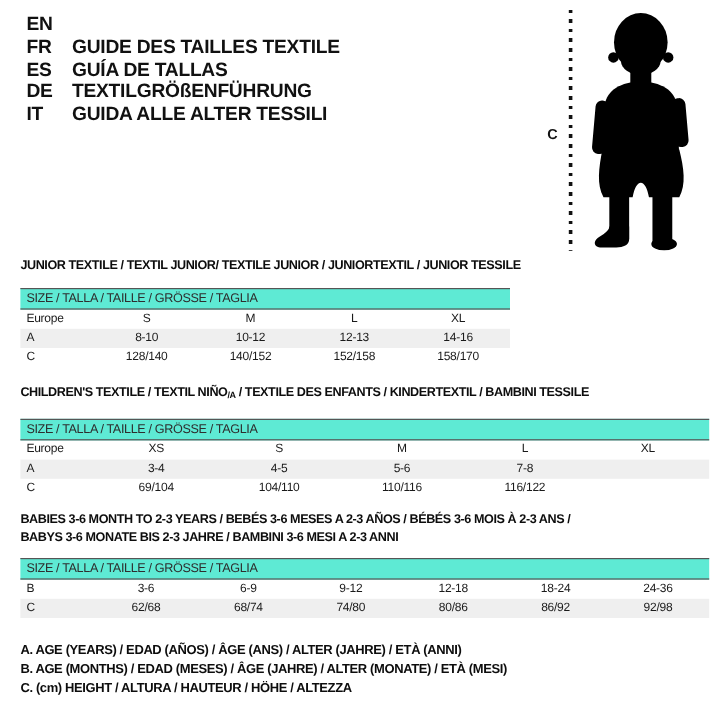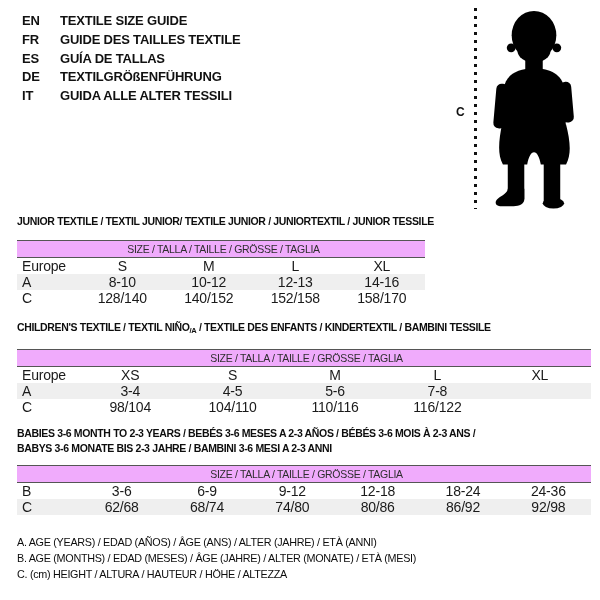--- a/index.html
+++ b/index.html
@@ -4,59 +4,58 @@
 <style>
   html,body{margin:0;padding:0;}
   body{
     width:600px;height:600px;position:relative;background:#ffffff;
     font-family:"Liberation Sans","DejaVu Sans",sans-serif;
     color:#111;overflow:hidden;
     -webkit-font-smoothing:antialiased;
   }
   
   .lang-block{position:absolute;left:22px;top:12px;}
-  .lang-row{display:flex;line-height:18.8px;font-size:13px;font-weight:bold;letter-spacing:-0.2px;}
+  .lang-row{display:flex;line-height:18.8px;font-size:16px;font-weight:bold;letter-spacing:-0.2px;}
   .lang-code{width:38px;flex:0 0 38px;}
   .lang-label{white-space:nowrap;}
   
   .figure{position:absolute;left:450px;top:0;width:150px;height:220px;}
   .dash-line{
     position:absolute;left:24px;top:8px;width:3px;height:201px;
     background:repeating-linear-gradient(to bottom,#111 0 3px,transparent 3px 8px);
   }
   .height-c{position:absolute;left:6px;top:105px;font-size:12px;font-weight:bold;}
   .baby-svg{position:absolute;left:38px;top:8px;}
   
   .tbl-title{
     position:absolute;left:17px;font-size:10.5px;font-weight:bold;
     letter-spacing:-0.35px;white-space:nowrap;color:#0d0d0d;
   }
   .tbl-title .sub{font-size:7.5px;vertical-align:-2px;}
   .tbl-title.twoline{white-space:normal;line-height:14.5px;width:480px;}
   .tbl{position:absolute;left:17px;}
   .tbl-head{
-    height:14px;line-height:14px;background:#f0abfc;
+    height:14px;line-height:14px;background:#5eead4;
     border-top:1px solid #555;border-bottom:1px solid #555;
-    font-size:10.5px;color:#2e2e2e;padding:1px 0 1px 5px;letter-spacing:-0.3px;text-align:center;
+    font-size:10.5px;color:#2e2e2e;padding:1px 0 1px 5px;letter-spacing:-0.3px;
   }
   .trow{display:grid;grid-template-columns:62px repeat(var(--cols),1fr);height:16px;line-height:16px;}
   .trow.alt{background:#efefef;}
-  .tcell{font-size:14px;text-align:center;color:#1a1a1a;letter-spacing:-0.2px;overflow:hidden;}
+  .tcell{font-size:10px;text-align:center;color:#1a1a1a;letter-spacing:-0.2px;overflow:hidden;}
   .tcell.label{text-align:left;padding-left:5px;}
   
   .footnotes{position:absolute;left:17px;top:534px;}
-  .fn-line{font-size:10.8px;font-weight:normal;line-height:16px;letter-spacing:-0.3px;white-space:nowrap;color:#0d0d0d;}
+  .fn-line{font-size:10.8px;font-weight:bold;line-height:16px;letter-spacing:-0.3px;white-space:nowrap;color:#0d0d0d;}
 </style>
 </head>
 <body>
 
 <div class="lang-block" id="lang-block">
     <div class="lang-row">
       <span class="lang-code">EN</span>
-      <span class="lang-label">TEXTILE SIZE GUIDE</span>
     </div>
     <div class="lang-row">
       <span class="lang-code">FR</span>
       <span class="lang-label">GUIDE DES TAILLES TEXTILE</span>
     </div>
     <div class="lang-row">
       <span class="lang-code">ES</span>
       <span class="lang-label">GUÍA DE TALLAS</span>
     </div>
     <div class="lang-row">
@@ -143,21 +142,21 @@
       </div>
       <div class="trow alt">
         <div class="tcell label">A</div>
         <div class="tcell">3-4</div>
         <div class="tcell">4-5</div>
         <div class="tcell">5-6</div>
         <div class="tcell">7-8</div>
       </div>
       <div class="trow">
         <div class="tcell label">C</div>
-        <div class="tcell">98/104</div>
+        <div class="tcell">69/104</div>
         <div class="tcell">104/110</div>
         <div class="tcell">110/116</div>
         <div class="tcell">116/122</div>
       </div>
     </div>
 </div>
 
 <div class="tbl-title twoline" style="top:426px">
   <div>BABIES 3-6 MONTH TO 2-3 YEARS / BEBÉS 3-6 MESES A 2-3 AÑOS / BÉBÉS 3-6 MOIS À 2-3 ANS /</div>
   <div>BABYS 3-6 MONATE BIS 2-3 JAHRE / BAMBINI 3-6 MESI A 2-3 ANNI</div>

